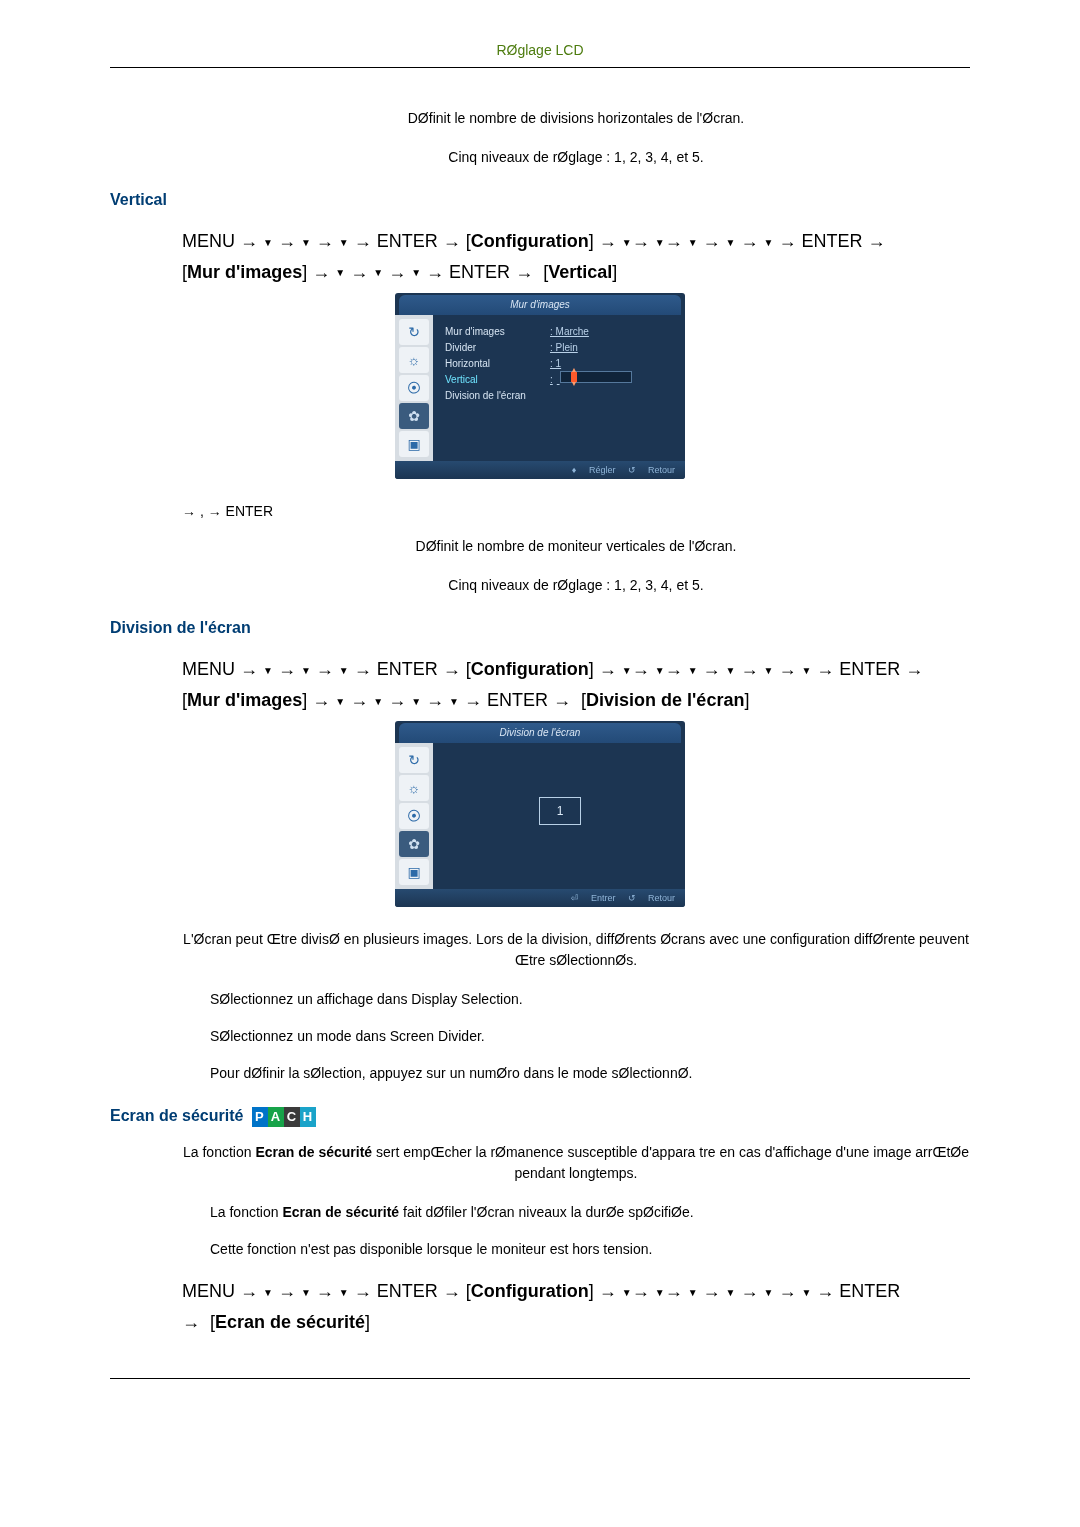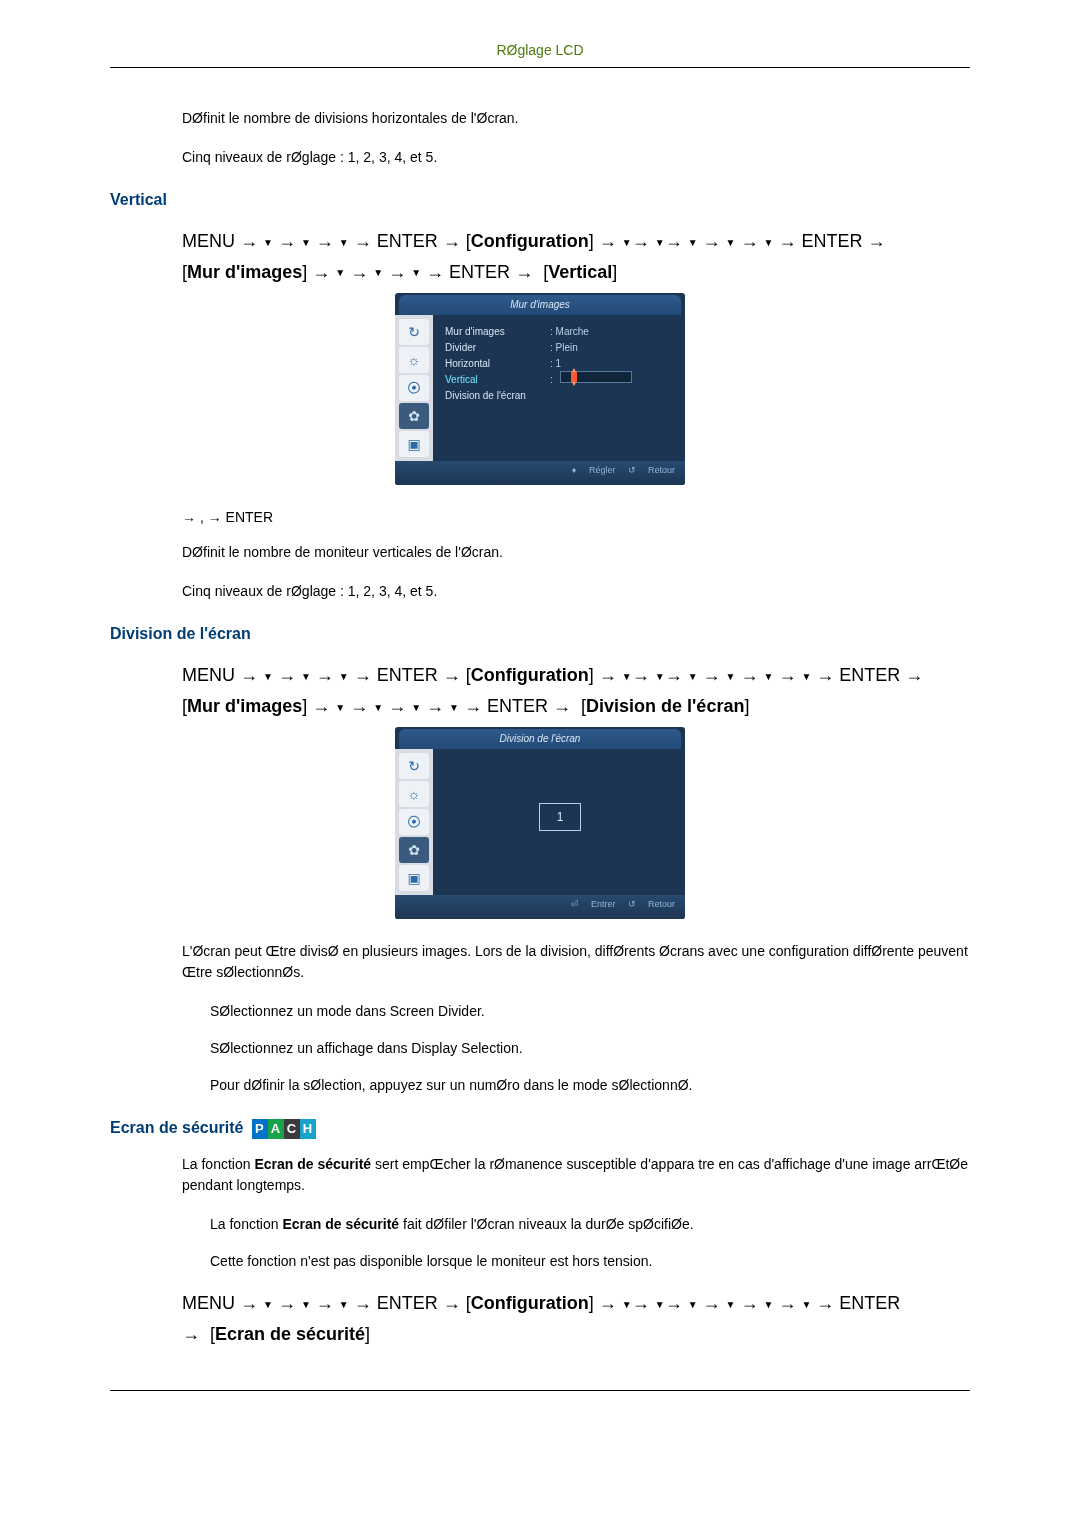--- a/index.html
+++ b/index.html
@@ -28,21 +28,21 @@
   .section-title {
     color: #003d73;
     font-weight: bold;
     font-size: 16px;
     margin: 20px 0 14px 0;
   }
   .body-block {
     margin-left: 72px;
     margin-bottom: 14px;
   }
-  .body-block p { margin: 0 0 18px 0; }
+  .body-block p { margin: 0 0 18px 0; text-align: center; }
   .nav-line {
     margin-left: 72px;
     margin-bottom: 6px;
     font-size: 18px;
     line-height: 1.7;
   }
   .nav-line .down::after { content: "▼"; font-size: 10px; vertical-align: middle; }
 
   .osd-wrap { text-align: center; margin: 6px 0 22px 0; }
   .osd {
@@ -88,40 +88,40 @@
   }
   .osd-icon.dark { background: #3a5b7e; color: #cfe0f1; }
   .osd-main {
     flex: 1;
     padding: 8px 10px 8px 12px;
     color: #cfe0f1;
     font-size: 10px;
   }
   .osd-row { display: flex; align-items: center; height: 16px; }
   .osd-row .k { flex: 0 0 105px; color: #d6e4f2; }
-  .osd-row .v { color: #b9d1e8; }
+  .osd-row .v { color: #b9d1e8; text-decoration: underline; }
   .osd-row.hl .k { color: #6fe4ff; }
   .osd-slider {
     position: relative;
     width: 70px; height: 10px;
     background: #10243a;
     border: 1px solid #55789c;
     display: inline-block;
   }
   .osd-slider .notch {
     position: absolute; top: 0; bottom: 0; width: 6px;
     background: #ff5a2b; left: 10px;
   }
   .osd-slider .arrow-up, .osd-slider .arrow-down {
     position: absolute; left: 10px; font-size: 7px; color: #ff9a6a;
   }
   .osd-slider .arrow-up { top: -7px; }
   .osd-slider .arrow-down { bottom: -7px; }
   .osd-footer {
-    height: 24px;
+    height: 18px;
     background: linear-gradient(#274a70,#1c3552);
     color: #8fb4d7;
     font-size: 9px;
     text-align: right;
     line-height: 18px;
     padding-right: 10px;
   }
   .osd-footer span { margin-left: 10px; }
 
   .osd-center-box {
@@ -285,22 +285,22 @@
         <span>Entrer</span>
         <span>↺</span>
         <span>Retour</span>
       </div>
     </div>
   </div>
 
   <div class="body-block">
     <p>L'Øcran peut Œtre divisØ en plusieurs images. Lors de la division, diffØrents Øcrans avec une configuration diffØrente peuvent Œtre sØlectionnØs.</p>
   </div>
+  <div class="indent-item">SØlectionnez un affichage dans Display Selection.</div>
   <div class="indent-item">SØlectionnez un mode dans Screen Divider.</div>
-  <div class="indent-item">SØlectionnez un affichage dans Display Selection.</div>
   <div class="indent-item">Pour dØfinir la sØlection, appuyez sur un numØro dans le mode sØlectionnØ.</div>
 
   <div class="section-title">
     <span>Ecran de sécurité</span>
     <span class="pach">
       <span class="p-p">P</span><span class="p-a">A</span><span class="p-c">C</span><span class="p-h">H</span>
     </span>
   </div>
 
   <div class="body-block">

